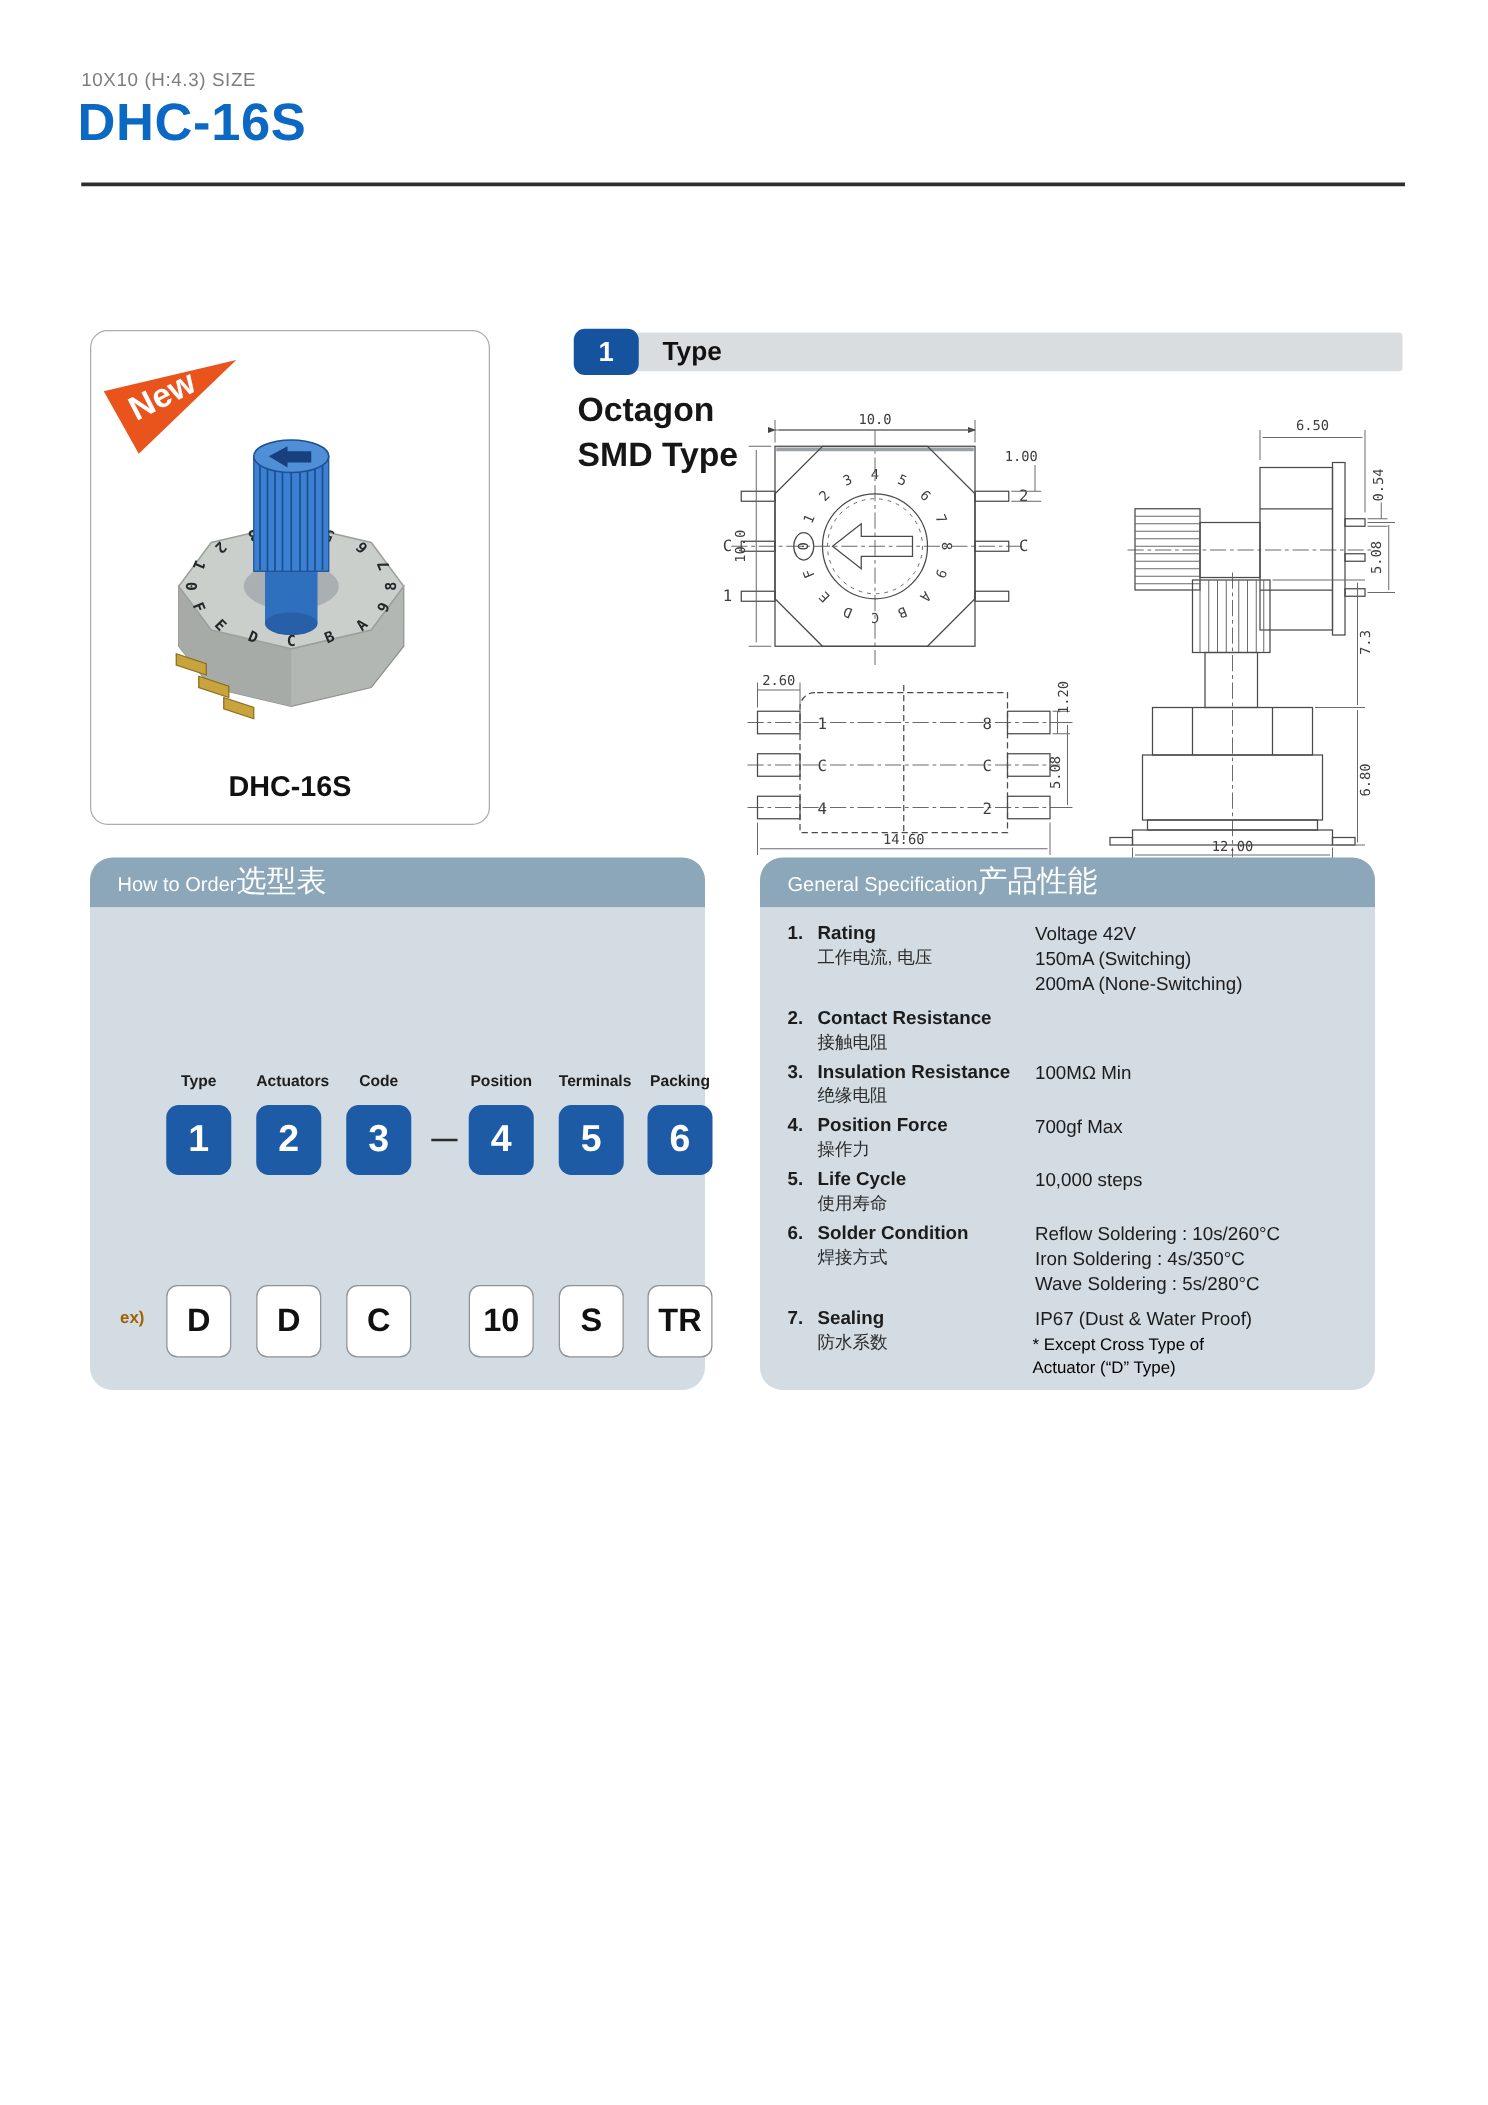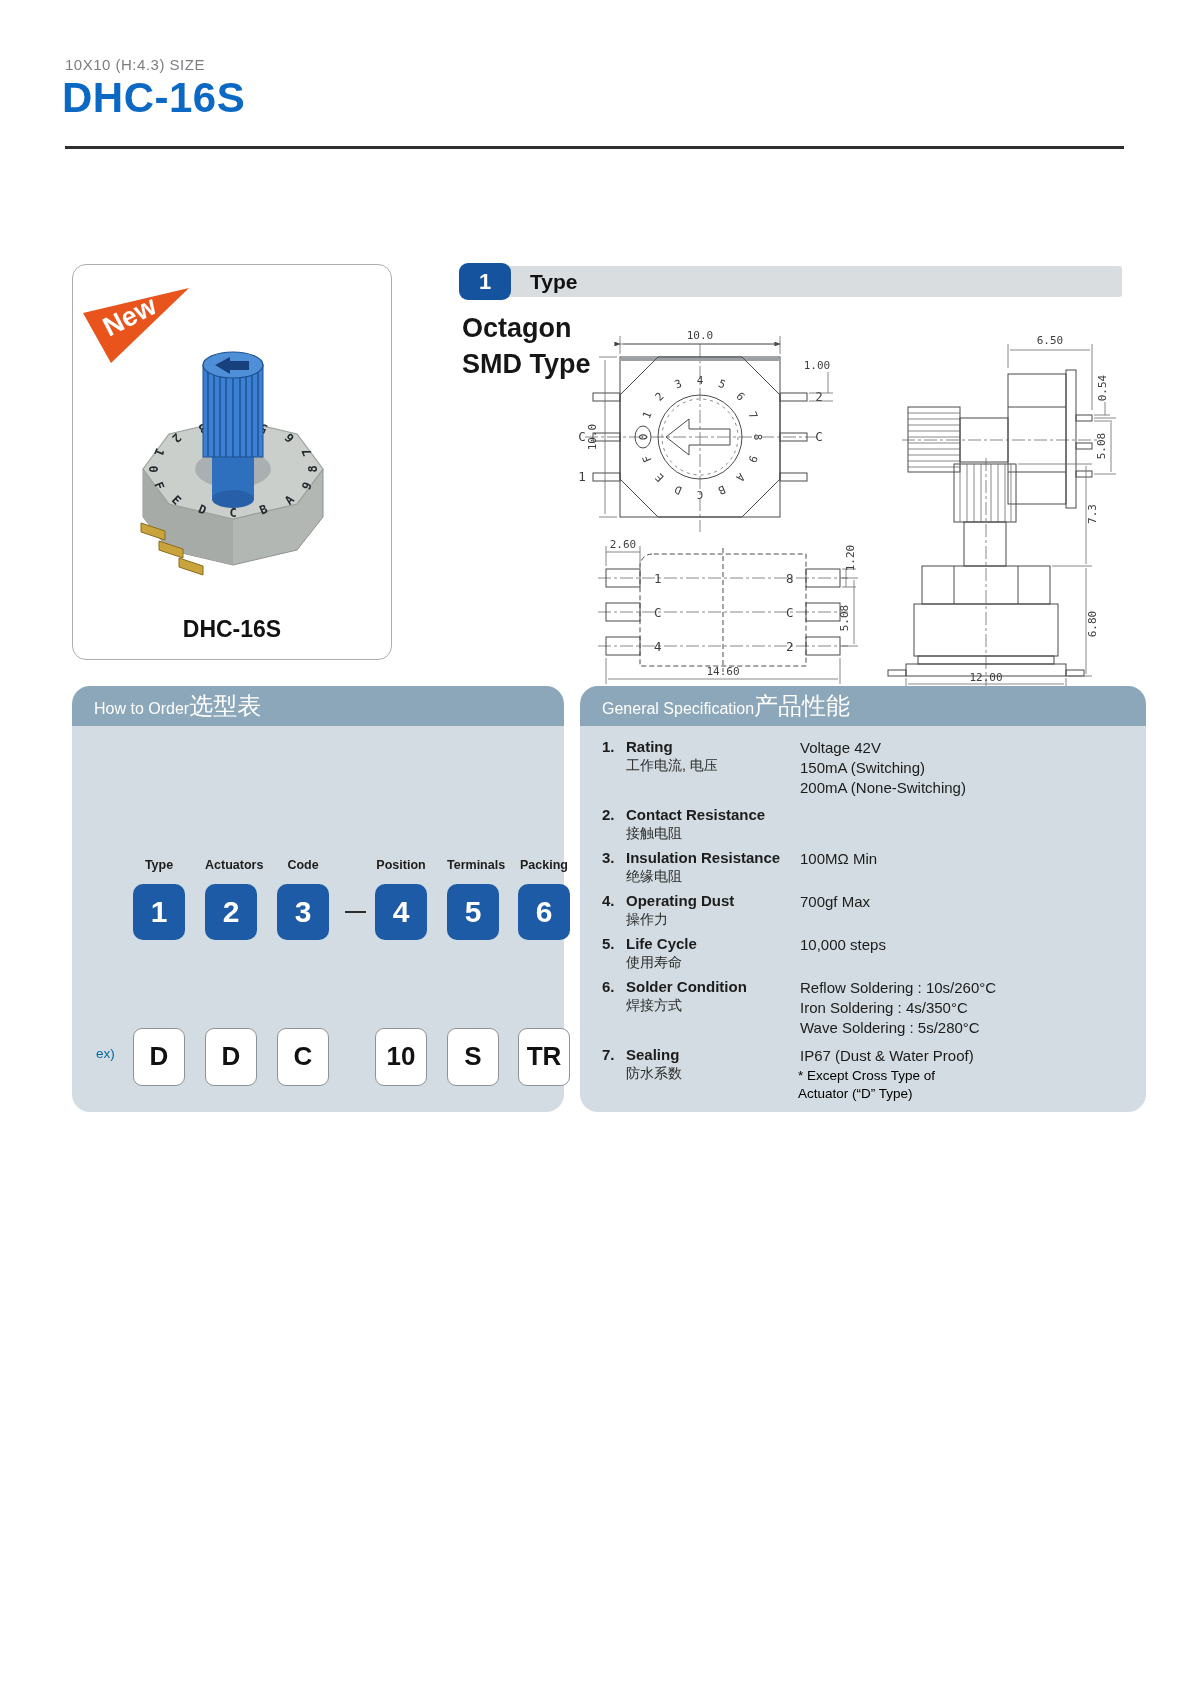--- a/index.html
+++ b/index.html
@@ -32,29 +32,29 @@
   svg .dsh { stroke:#4a4a4a; stroke-width:1; fill:none; stroke-dasharray:5 3; }
 
   
   .panel { border-radius:18px; }
   .panel-header { height:40px; background:#8ba7b9; border-radius:18px 18px 0 0; padding-left:22px; line-height:40px; white-space:nowrap; }
   .panel-header .t-en { font-size:16px; font-weight:normal; color:#fff; }
   .panel-header .t-zh { font-size:24px; color:#fff; margin-left:0; }
   .panel-body { background:#d2dce2; border-radius:0 0 18px 18px; }
   .hto-panel { left:72px; top:686px; width:492px; height:426px; }
   .hto-panel .panel-body { height:386px; position:relative; }
-  .gs-panel { left:580px; top:686px; width:566px; height:426px; }
+  .gs-panel { left:608px; top:686px; width:492px; height:426px; }
   .gs-panel .panel-body { height:386px; padding:12px 20px 0 22px; }
 
   
   .order-col { position:absolute; width:52px; top:132px; }
   .order-col .f-label { position:absolute; top:0; width:100%; text-align:center; font-size:12.5px; font-weight:bold; color:#1d1d1d; }
   .order-col .blue-box { position:absolute; top:26px; width:52px; height:56px; background:#1d5ba6; border-radius:10px; color:#fff; font-size:30px; font-weight:bold; text-align:center; line-height:56px; }
   .order-col .white-box { position:absolute; top:170px; width:52px; height:58px; background:#fff; border:1.6px solid #8f9397; border-radius:9px; color:#111; font-size:26px; font-weight:bold; text-align:center; line-height:55px; }
-  .ex-label { position:absolute; left:24px; top:320px; font-size:13.5px; font-weight:normal; color:#0369a1; }
+  .ex-label { position:absolute; left:24px; top:320px; font-size:13.5px; font-weight:bold; color:#a16207; }
   .order-dash { position:absolute; left:273px; top:185px; width:21px; border-top:2.2px solid #2c2c2c; }
 
   
   .gs-row { display:grid; grid-template-columns:24px 172px 1fr; margin-bottom:8px; }
   .gs-num { font-size:15px; font-weight:bold; }
   .gs-name { font-size:15px; font-weight:bold; line-height:17px; }
   .gs-zh { font-size:14px; font-weight:normal; color:#2b2b2b; margin-top:2px; line-height:16px; }
   .gs-val { font-size:15px; line-height:20px; white-space:pre-line; padding-left:2px; }
   .gs-note { font-size:13.5px; line-height:18px; white-space:pre-line; color:#000000; margin-top:1px; }
 </style>
@@ -389,21 +389,21 @@
       <div class="gs-num">3.</div>
       <div>
           <div class="gs-name">Insulation Resistance</div>
            <div class="gs-zh">绝缘电阻</div>
         </div>
       <div class="gs-val">100MΩ  Min</div>
     </div>
     <div class="gs-row">
       <div class="gs-num">4.</div>
       <div>
-          <div class="gs-name">Operating Dust</div>
+          <div class="gs-name">Position Force</div>
            <div class="gs-zh">操作力</div>
         </div>
       <div class="gs-val">700gf  Max</div>
     </div>
     <div class="gs-row">
       <div class="gs-num">5.</div>
       <div>
           <div class="gs-name">Life Cycle</div>
            <div class="gs-zh">使用寿命</div>
         </div>

